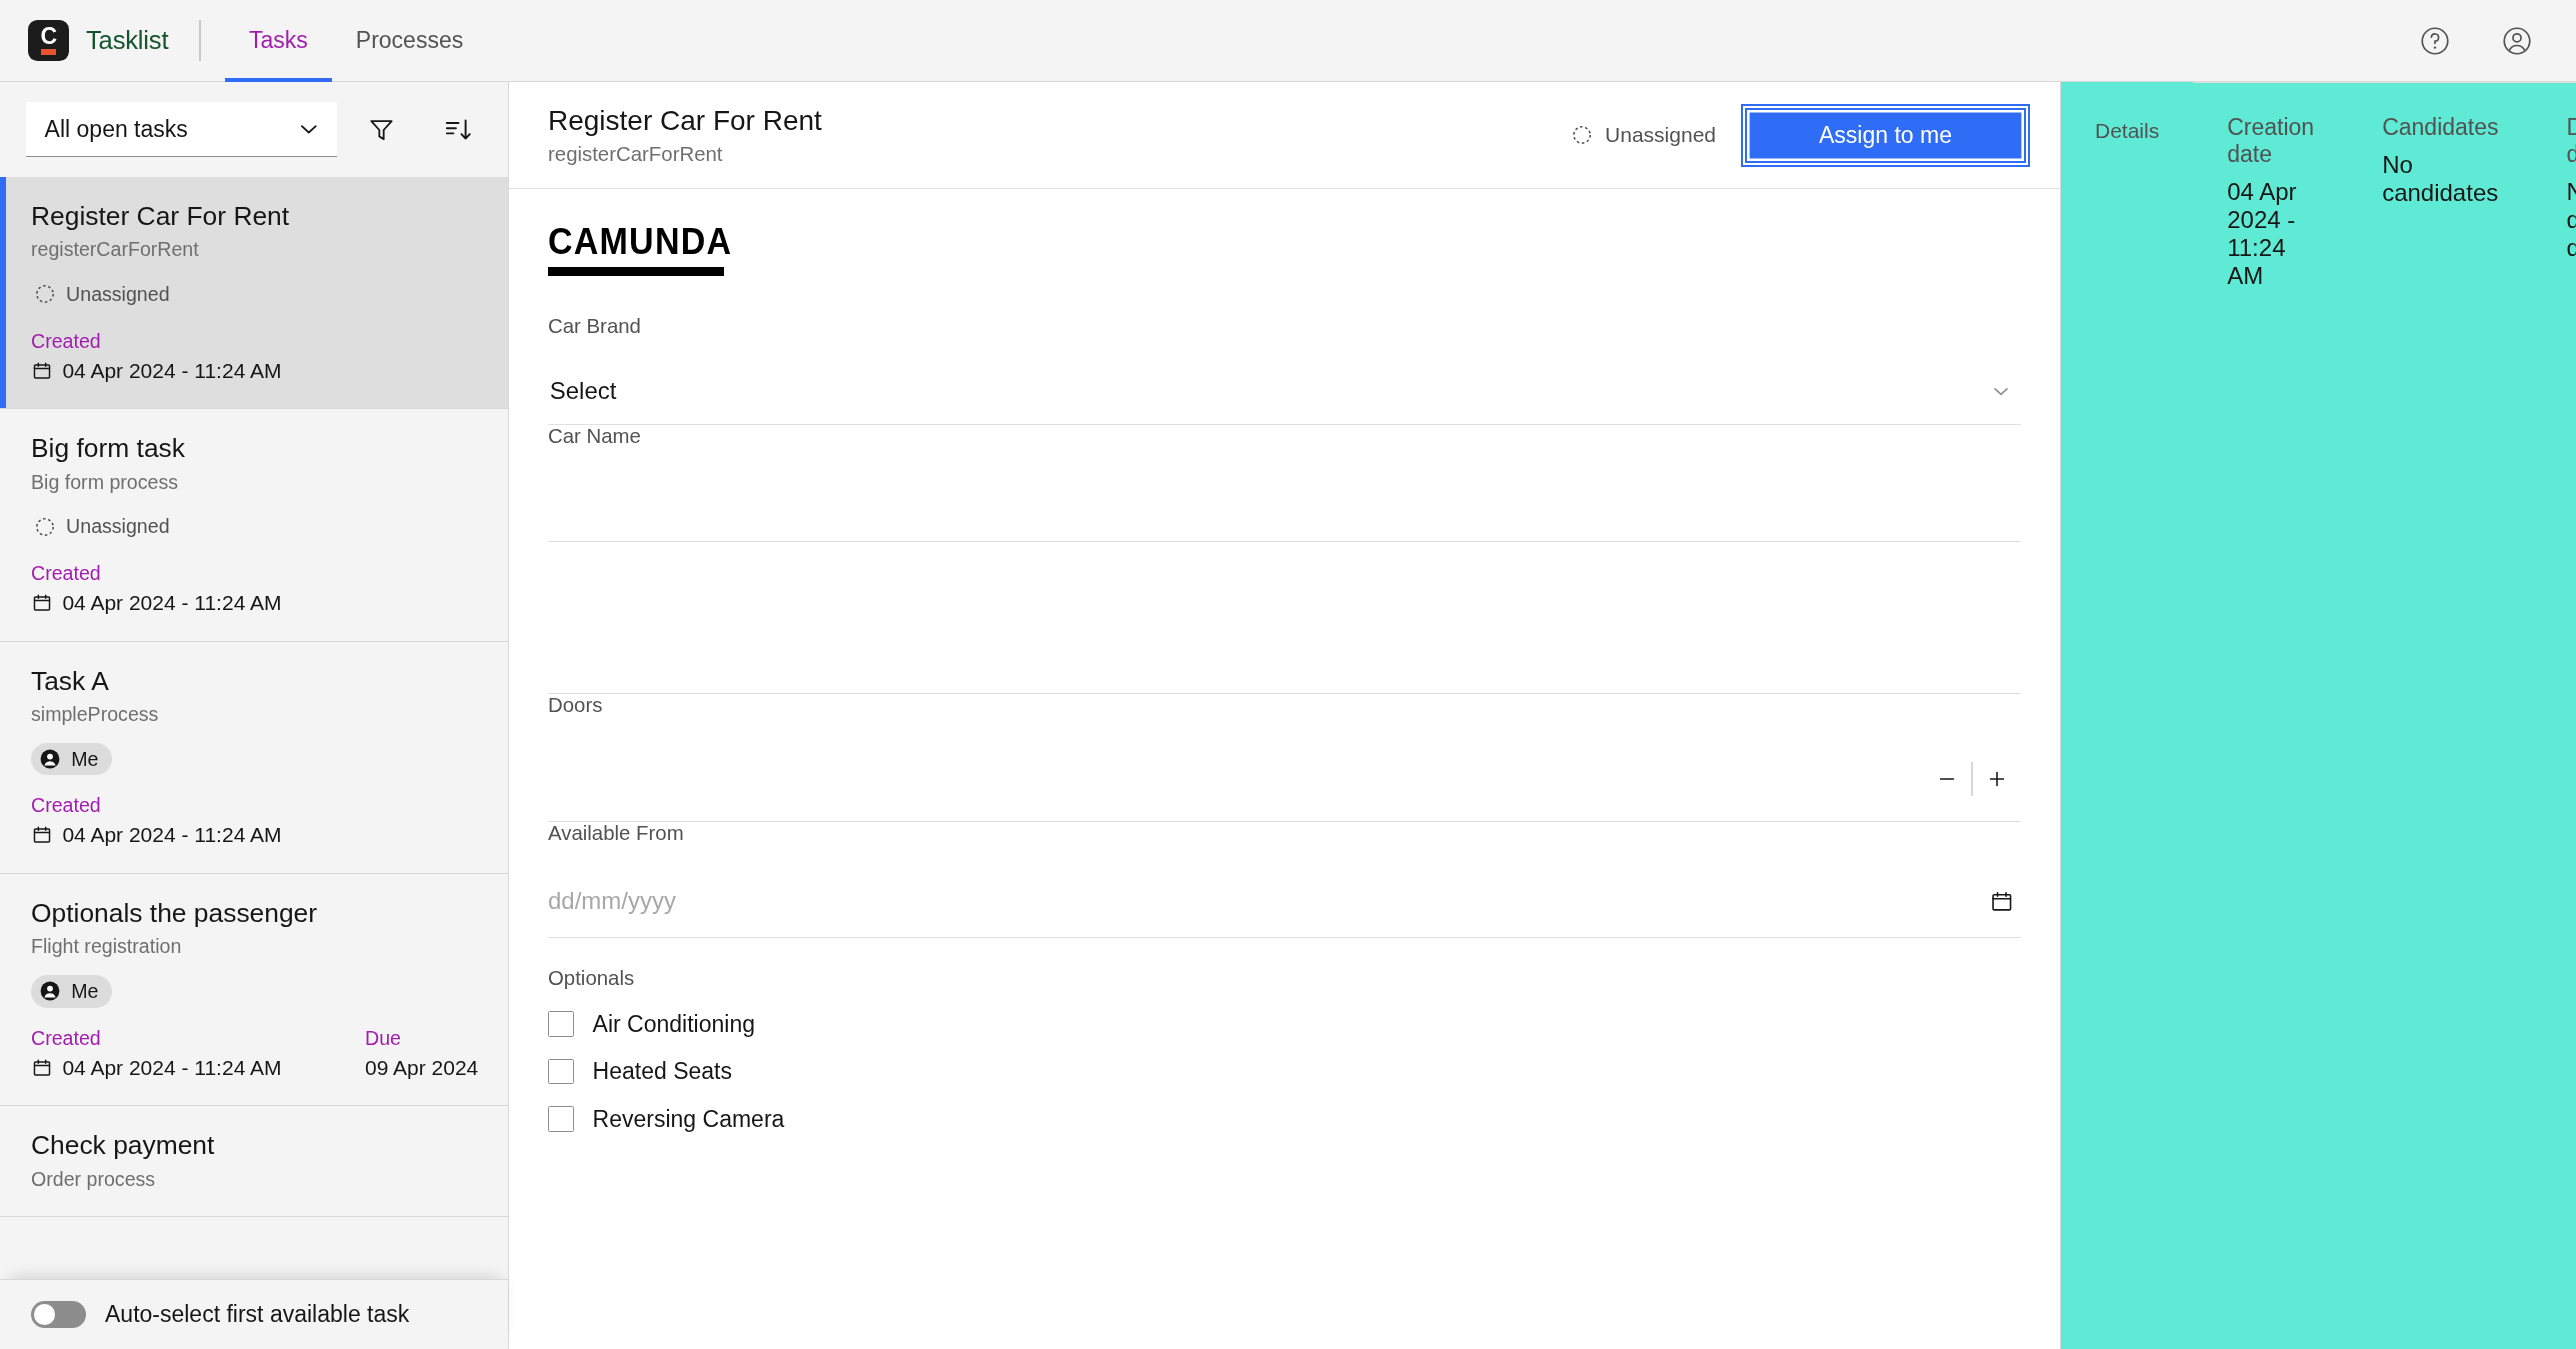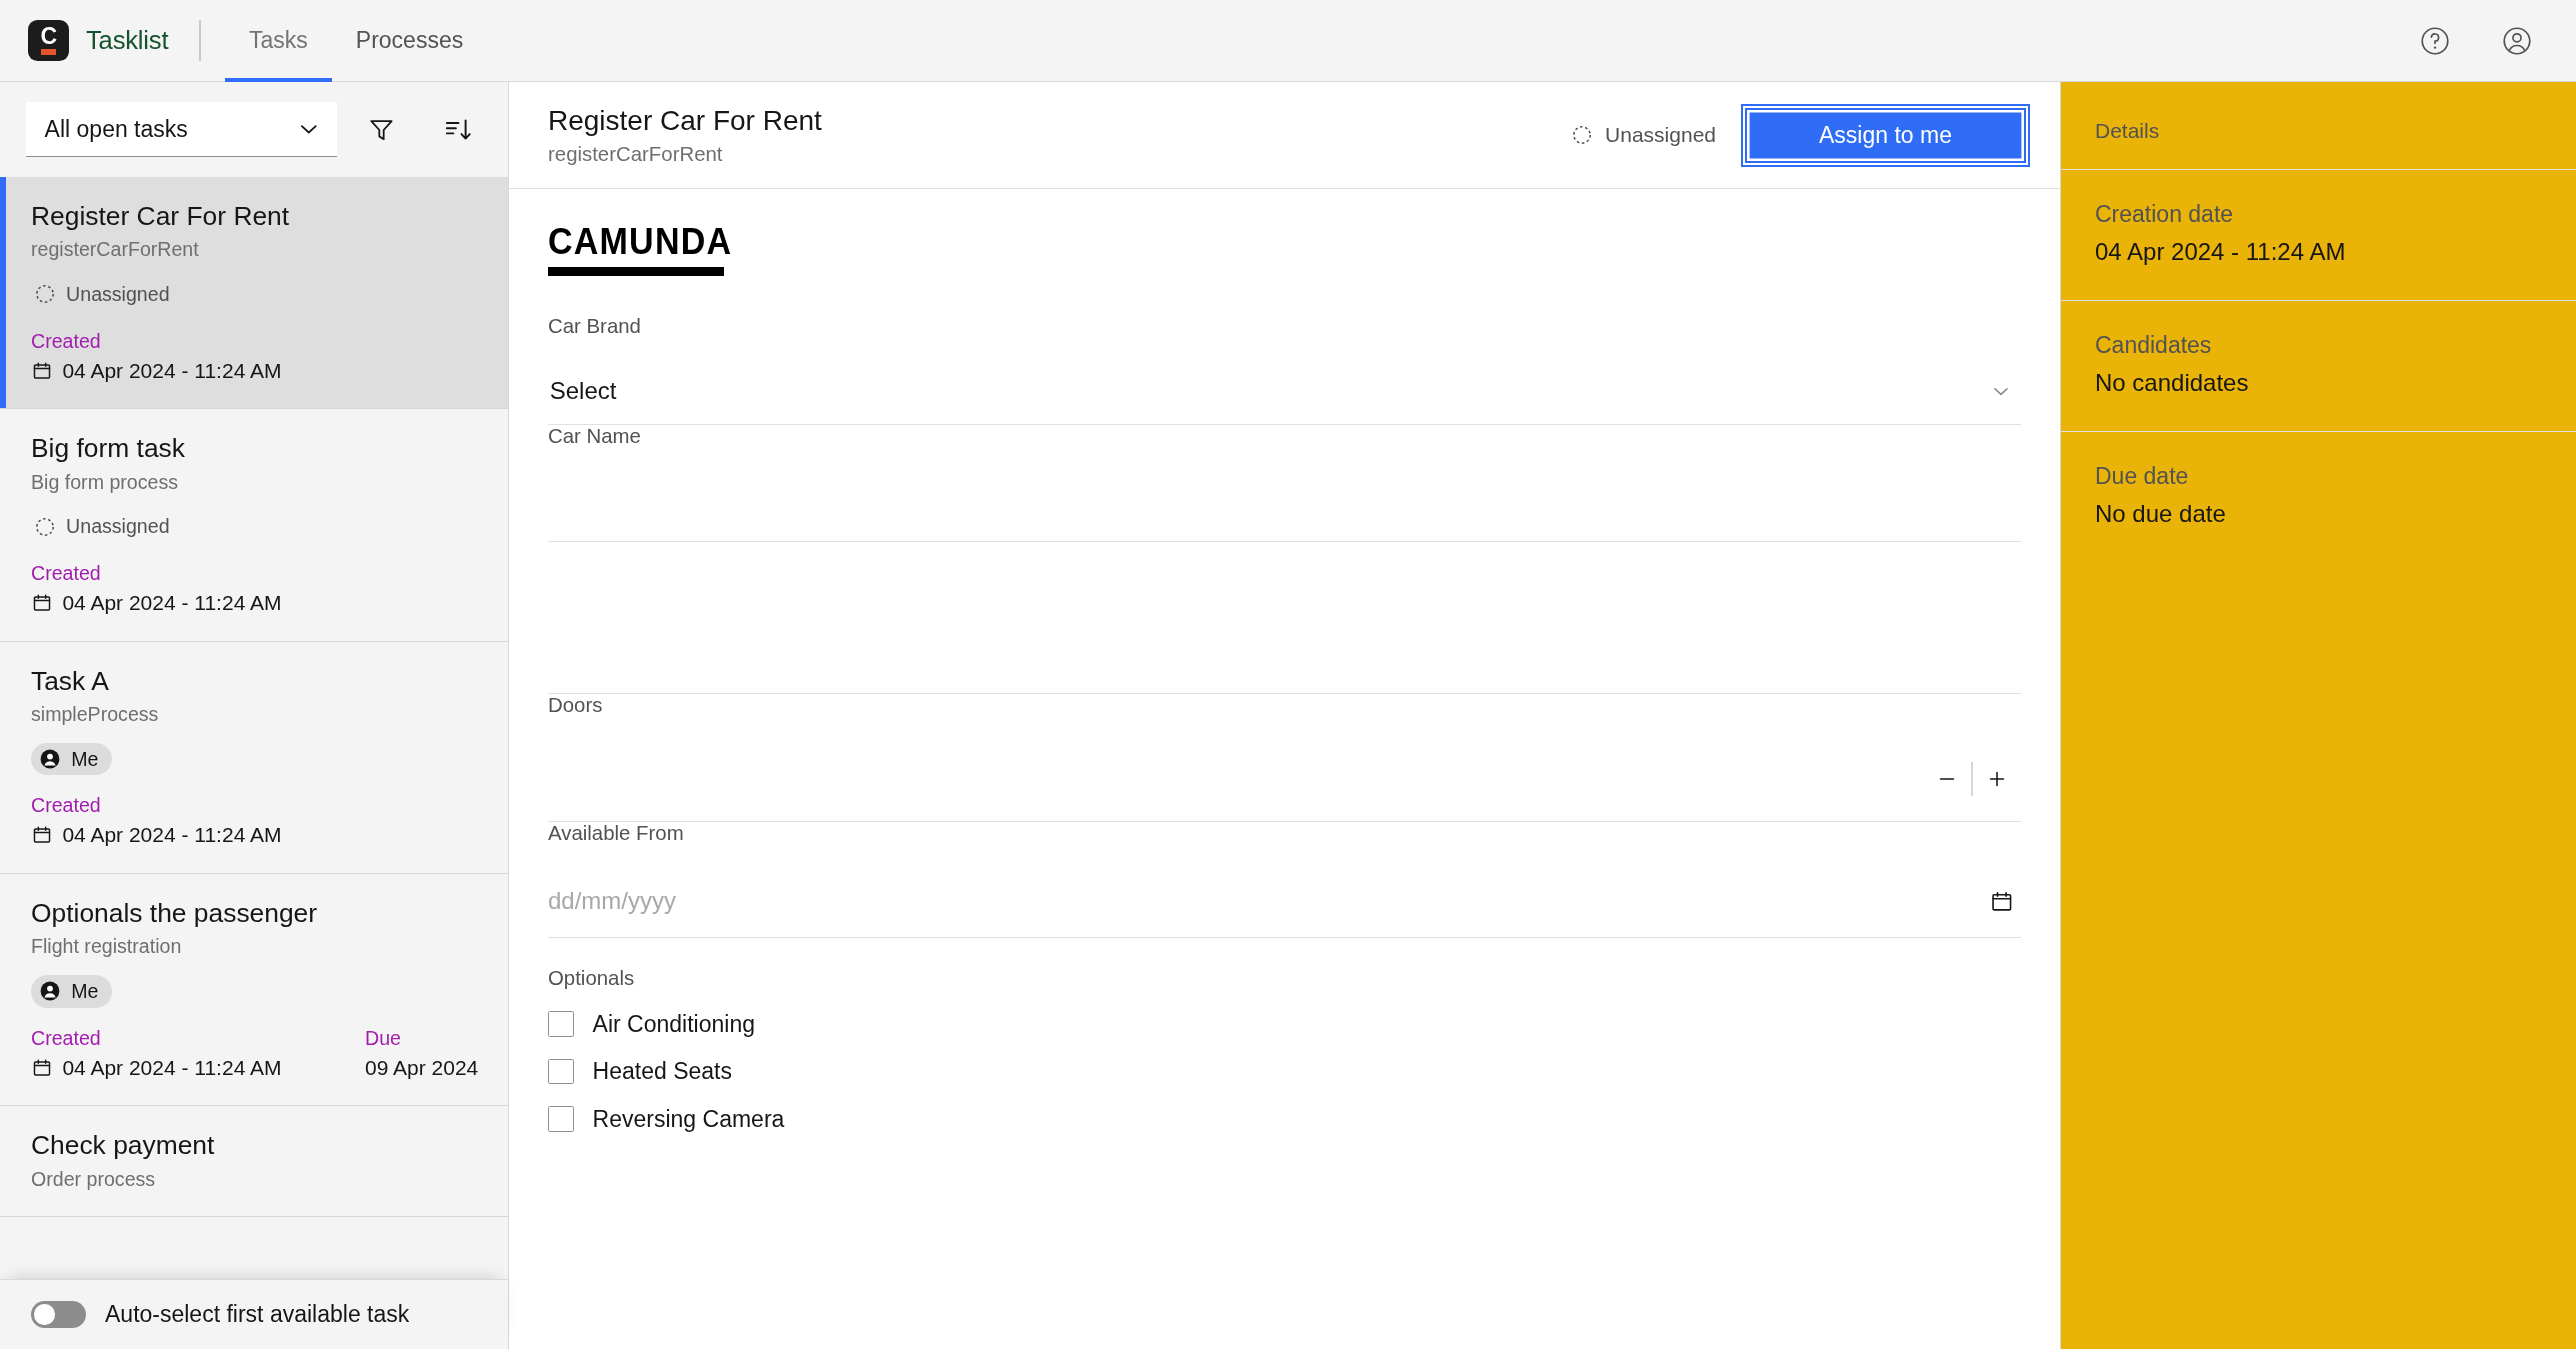--- a/index.html
+++ b/index.html
@@ -34,21 +34,21 @@
   .logo-bar { width: 14.5px; height: 6.8px; background:#e8532f; }
   .brand-name { font-size: 25.6px; font-weight: 400; color:#14532d; letter-spacing:-0.2px; }
 
   .brand-divider { width:1.7px; height:41px; background:#c9c9c9; margin-left: 31px; }
 
   .nav { display:flex; height:100%; align-items:stretch; margin-left: 24px; }
   .nav-tab {
     display:flex; align-items:center; padding: 0 24px;
     font-size: 23px; color:#525252; position:relative; cursor:pointer;
   }
-  .nav-tab.active { color:#737373; }
+  .nav-tab.active { color:#a21caf; }
   .nav-tab.active::after {
     content:""; position:absolute; left:0; right:0; bottom:-1.7px; height: 5.1px; background:#2f6df6;
   }
 
   .top-actions { margin-left:auto; display:flex; align-items:center; gap: 41px; padding-right: 39px; }
   .icon-btn { width:41px; height:41px; display:flex; align-items:center; justify-content:center; cursor:pointer; }
 
   
   .body-row { flex:1 1 auto; display:flex; min-height:0; }
 
@@ -186,22 +186,22 @@
   .optionals-label { font-size: 20.4px; color:#525252; margin-top: 29px; }
   .checkbox-row { display:flex; align-items:center; gap: 19px; margin-top: 20.4px; }
   .checkbox {
     width: 25.6px; height:25.6px; border: 1.7px solid #8d8d8d; background:#fff;
     flex:0 0 25.6px; cursor:pointer; border-radius: 1.7px;
   }
   .checkbox-label { font-size: 23px; color:#161616; }
 
   
   .right-panel {
-    width: 515px; flex:0 0 515px; background:#eab308;
-    display:flex; flex-direction:column;
+    width: 515px; flex:0 0 515px; background:#5eead4;
+    display:flex; flex-direction:row;
   }
   .details-head { padding: 37px 34px 25.6px 34px; }
   .details-head-text { font-size: 21px; color:#525252; }
   .detail-block { padding: 31px 34px 34px 34px; border-top: 1.7px solid #e0e0e0; }
   .detail-block-label { font-size: 23px; color:#525252; }
   .detail-block-value { font-size: 24px; color:#161616; margin-top: 10.2px; }
 
   svg { display:block; }
 </style>
 </head>

